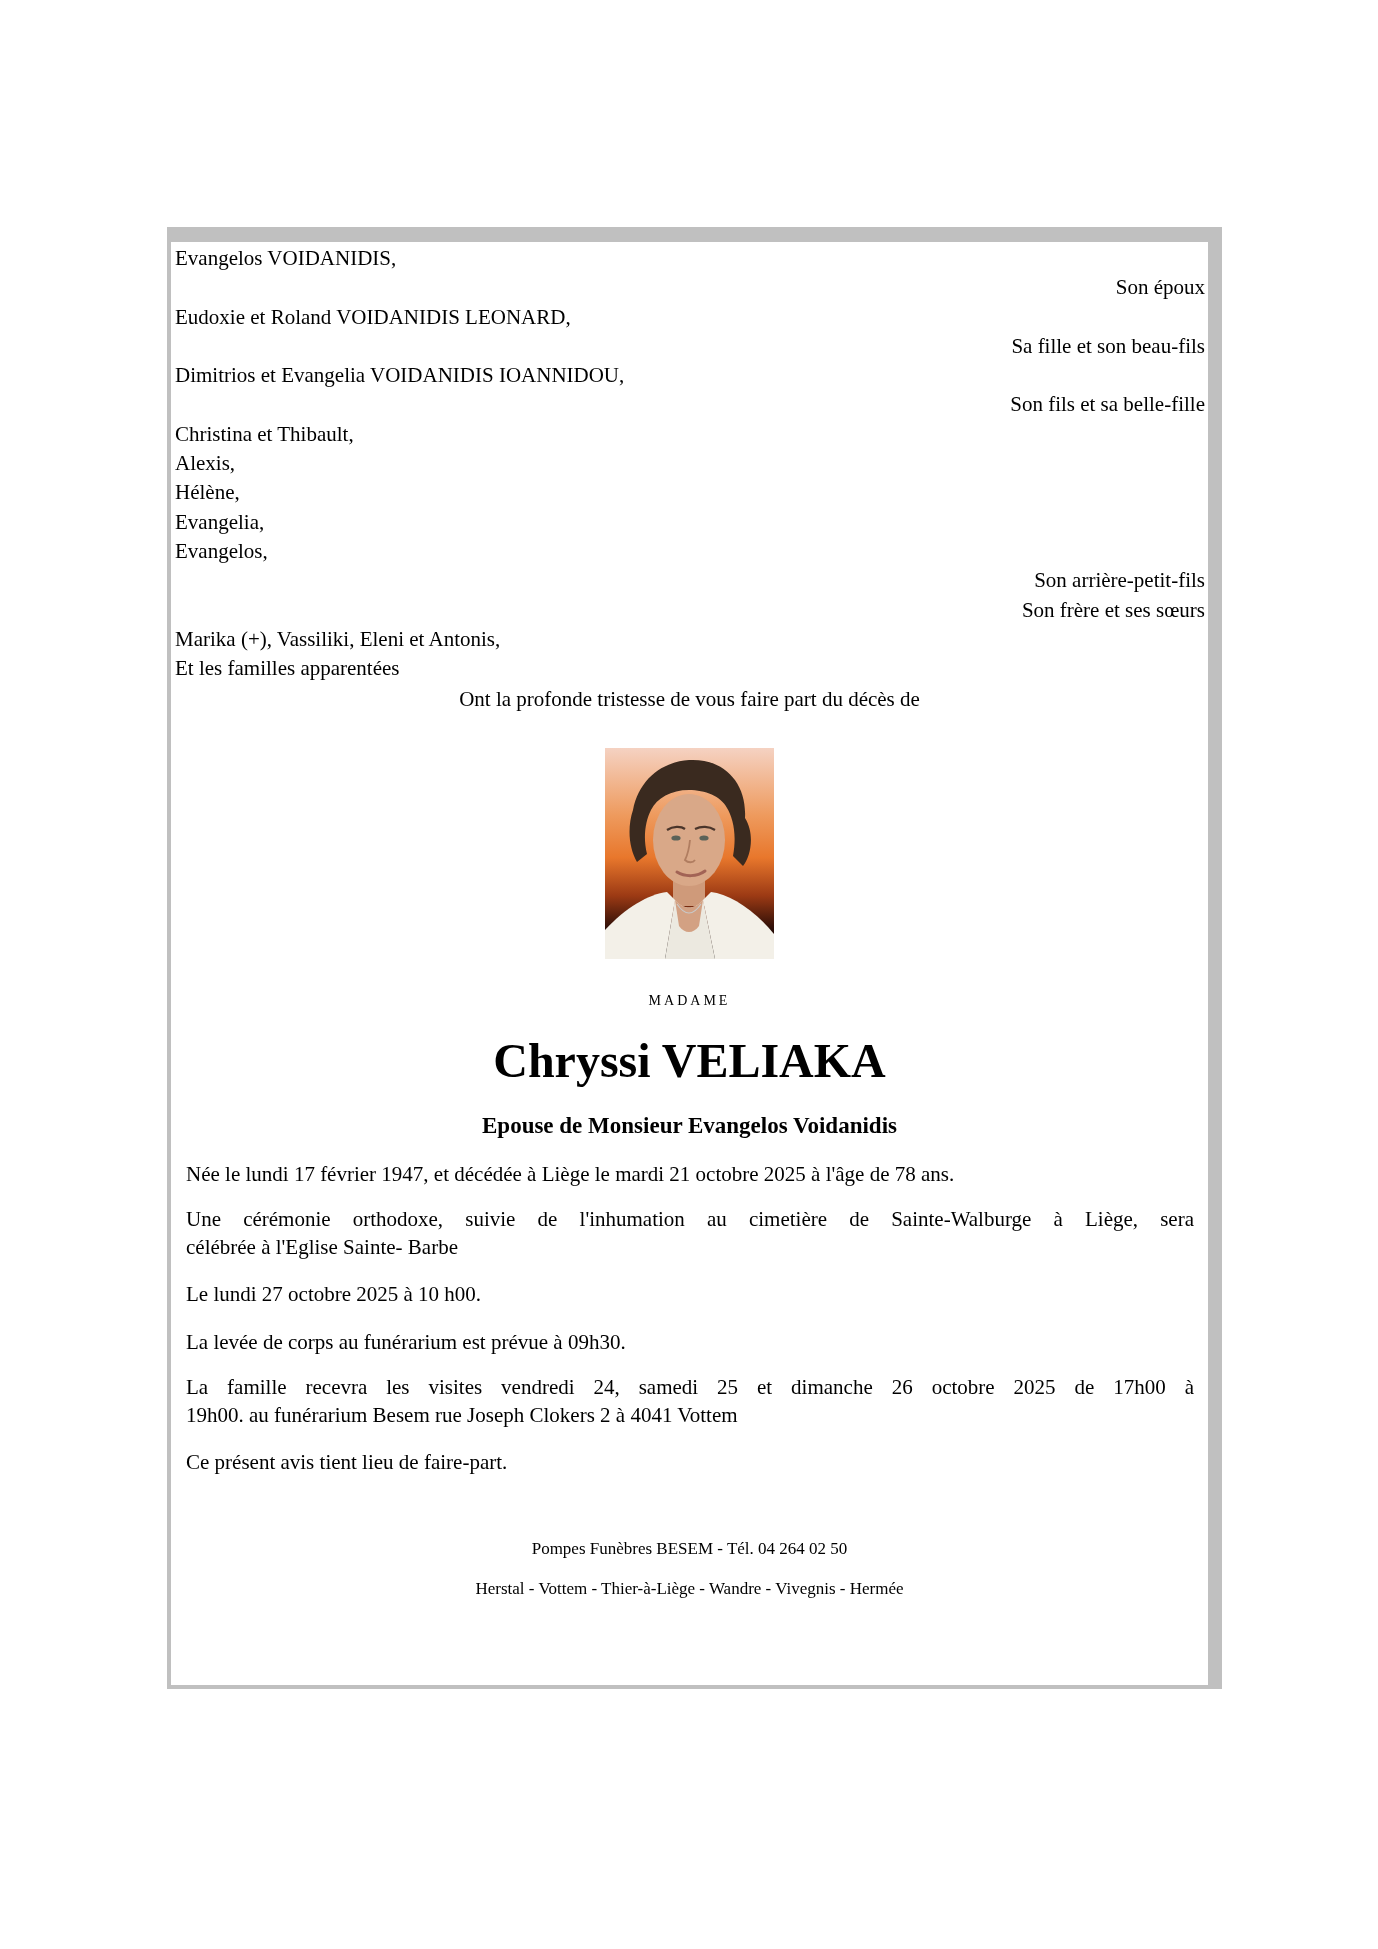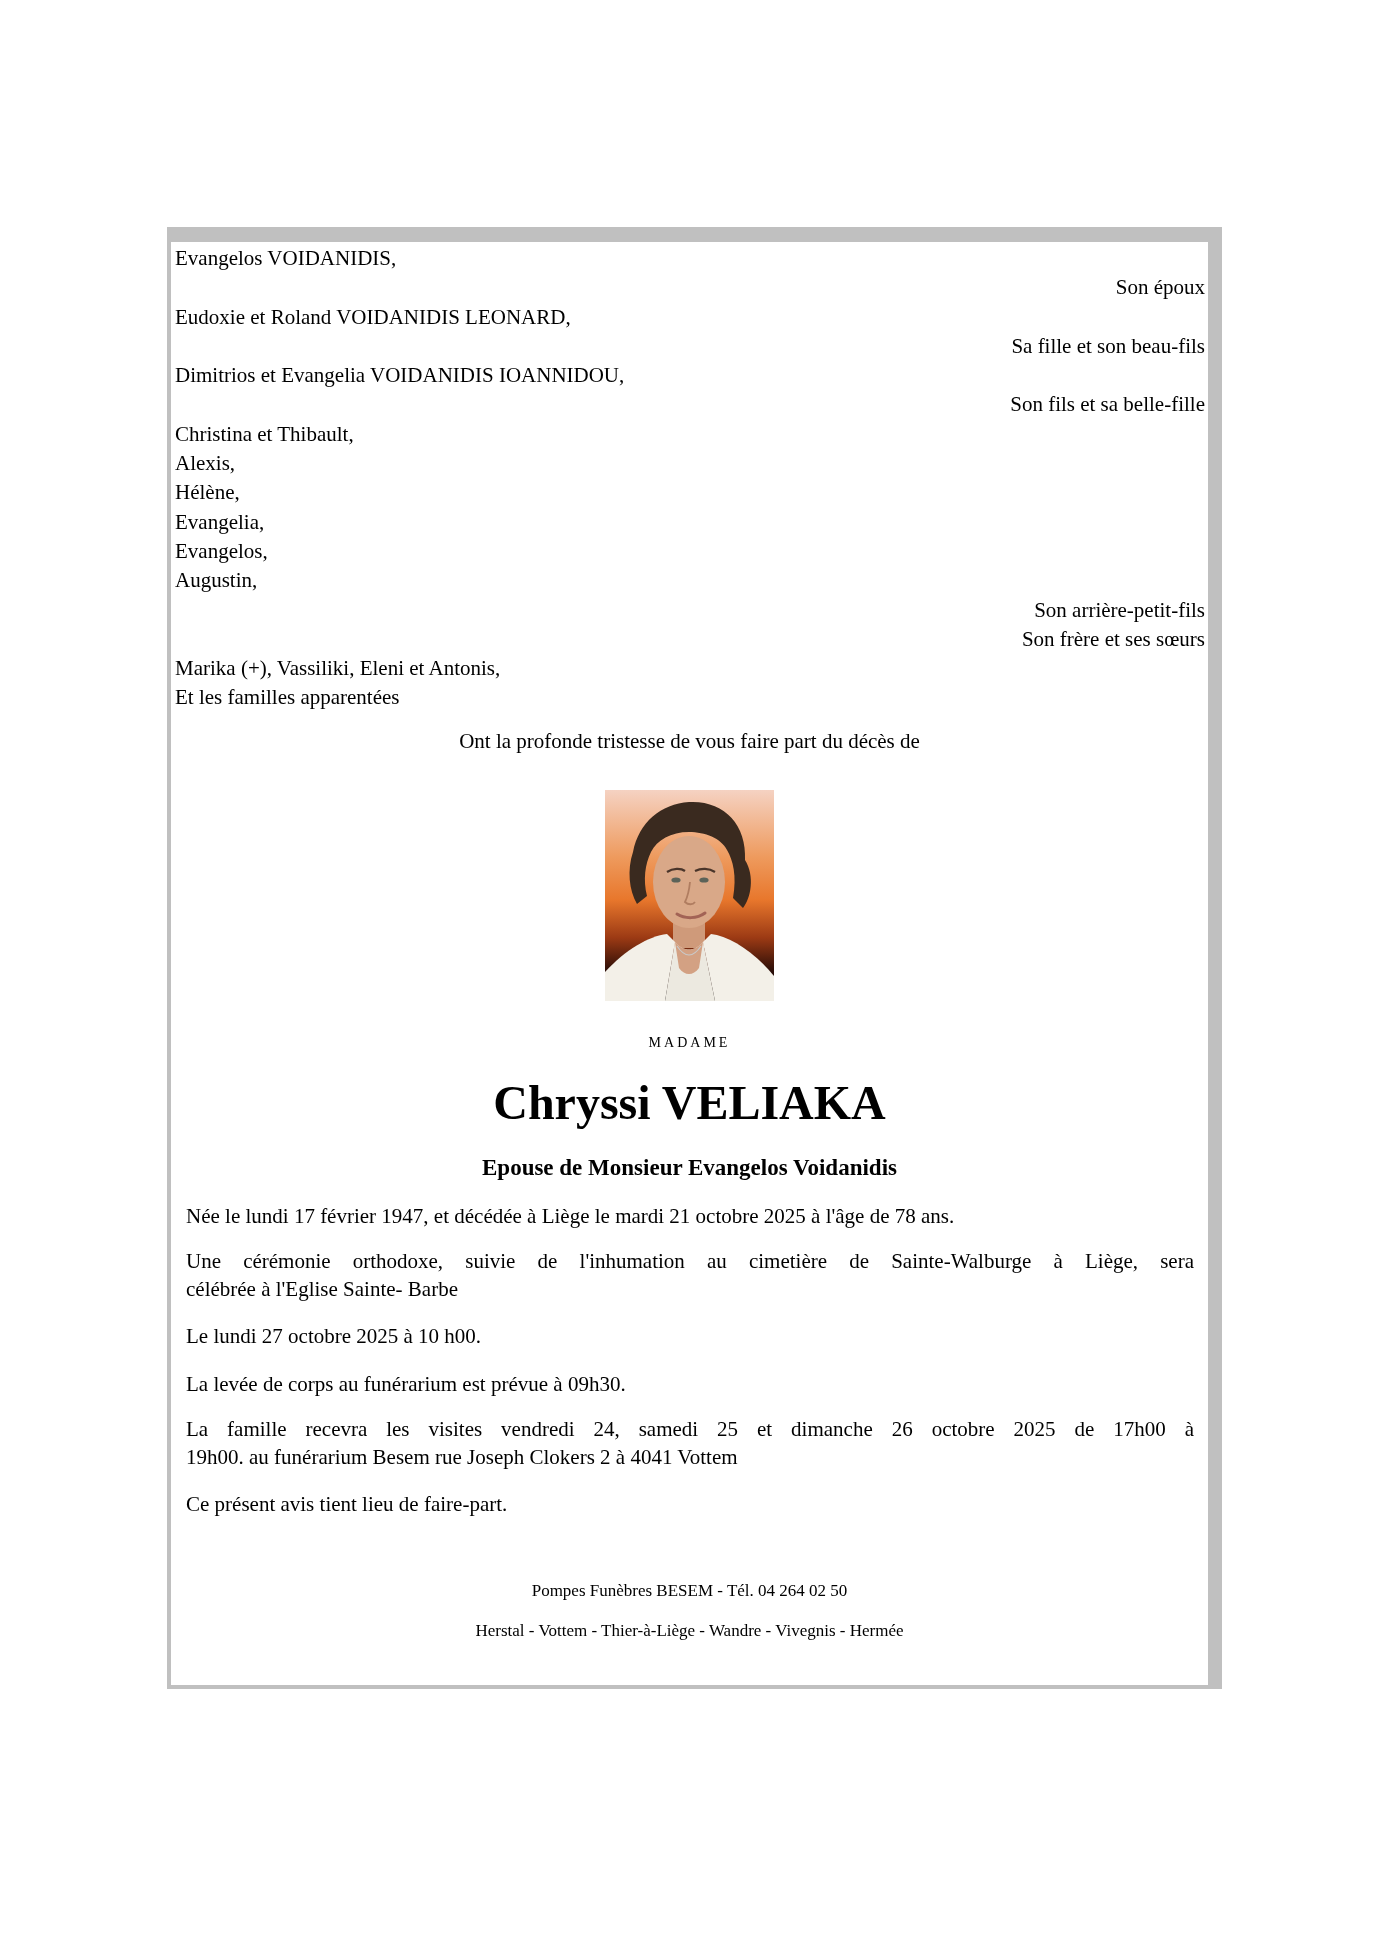--- a/index.html
+++ b/index.html
@@ -44,21 +44,21 @@
     font-size: 21px;
   }
   .rel-line {
     line-height: 29.3px;
     white-space: nowrap;
   }
   .rel-line.left  { text-align: left;  padding-left: 4px; }
   .rel-line.right { text-align: right; padding-right: 3px; }
 
   .intro-line {
-    margin-top: 14px;
+    margin-top: 2px;
     font-size: 21px;
     line-height: 29px;
     text-align: center;
   }
 
   .portrait {
     display: block;
     margin: 34px auto 0 auto;
     width: 169px;
     height: 211px;
@@ -128,21 +128,20 @@
         <div class="rel-line right">Son époux</div>
         <div class="rel-line left">Eudoxie et Roland VOIDANIDIS LEONARD,</div>
         <div class="rel-line right">Sa fille et son beau-fils</div>
         <div class="rel-line left">Dimitrios et Evangelia VOIDANIDIS IOANNIDOU,</div>
         <div class="rel-line right">Son fils et sa belle-fille</div>
         <div class="rel-line left">Christina et Thibault,</div>
         <div class="rel-line left">Alexis,</div>
         <div class="rel-line left">Hélène,</div>
         <div class="rel-line left">Evangelia,</div>
         <div class="rel-line left">Evangelos,</div>
-        <div class="rel-line left">Augustin,</div>
         <div class="rel-line right">Son arrière-petit-fils</div>
         <div class="rel-line right">Son frère et ses sœurs</div>
         <div class="rel-line left">Marika (+), Vassiliki, Eleni et Antonis,</div>
         <div class="rel-line left">Et les familles apparentées</div>
       </div>
 
       <div class="intro-line">Ont la profonde tristesse de vous faire part du décès de</div>
 
       <svg class="portrait" viewBox="0 0 169 211" xmlns="http://www.w3.org/2000/svg">
         <defs>

